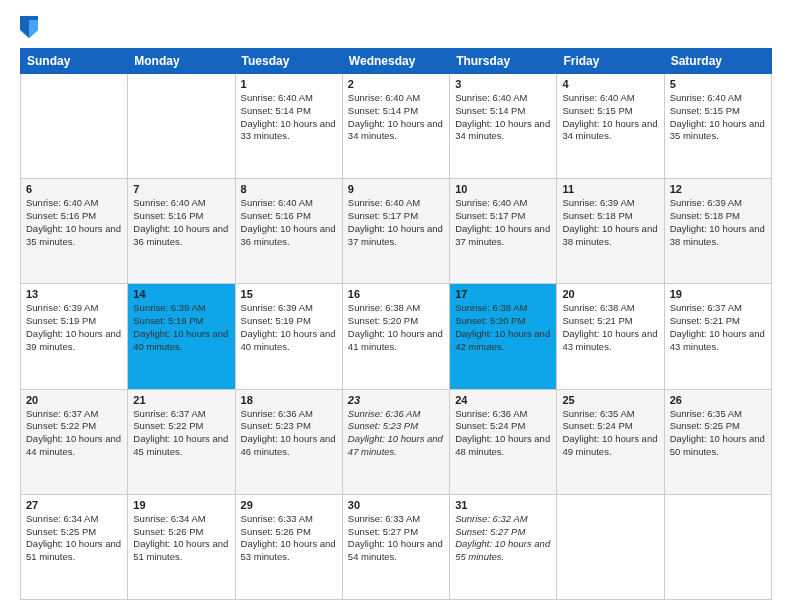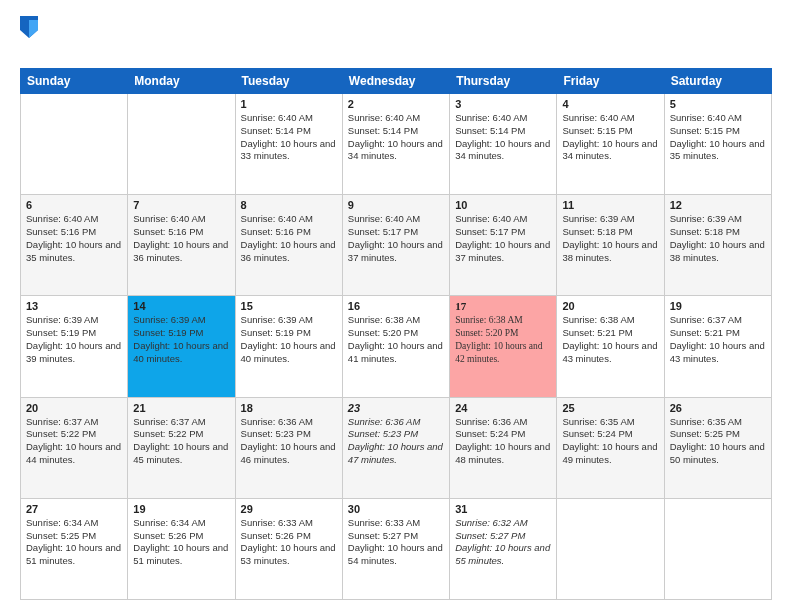--- a/index.html
+++ b/index.html
@@ -9,21 +9,20 @@
       width: 792px;
       height: 612px;
       overflow: hidden;
     }
     .page {
       width: 792px;
       height: 612px;
       padding: 16px 20px 12px 20px;
       display: flex;
       flex-direction: column;
-      gap: 20px;
     }
     .header {
       display: flex;
       justify-content: space-between;
       align-items: flex-start;
       margin-bottom: 10px;
     }
     .logo {
       display: flex;
       align-items: center;
@@ -241,21 +240,21 @@
             <div class="day-info" style="white-space: pre-line;">Sunrise: 6:39 AM
 Sunset: 5:19 PM
 Daylight: 10 hours and 40 minutes.</div>
           </td>
           <td style="background: rgb(255, 255, 255);">
             <span class="day-num">16</span>
             <div class="day-info" style="white-space: pre-line;">Sunrise: 6:38 AM
 Sunset: 5:20 PM
 Daylight: 10 hours and 41 minutes.</div>
           </td>
-          <td style="background: #fca5a5; font-family: Liberation Serif, serif;">
+          <td style="background: #0ea5e9;">
             <span class="day-num">17</span>
             <div class="day-info" style="white-space: pre-line;">Sunrise: 6:38 AM
 Sunset: 5:20 PM
 Daylight: 10 hours and 42 minutes.</div>
           </td>
           <td style="background: rgb(255, 255, 255);">
             <span class="day-num">20</span>
             <div class="day-info" style="white-space: pre-line;">Sunrise: 6:38 AM
 Sunset: 5:21 PM
 Daylight: 10 hours and 43 minutes.</div>

